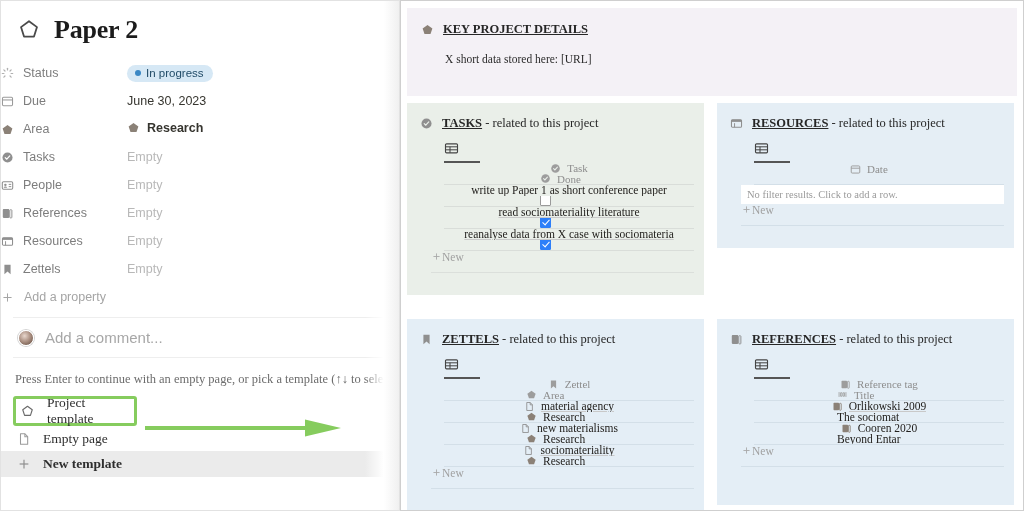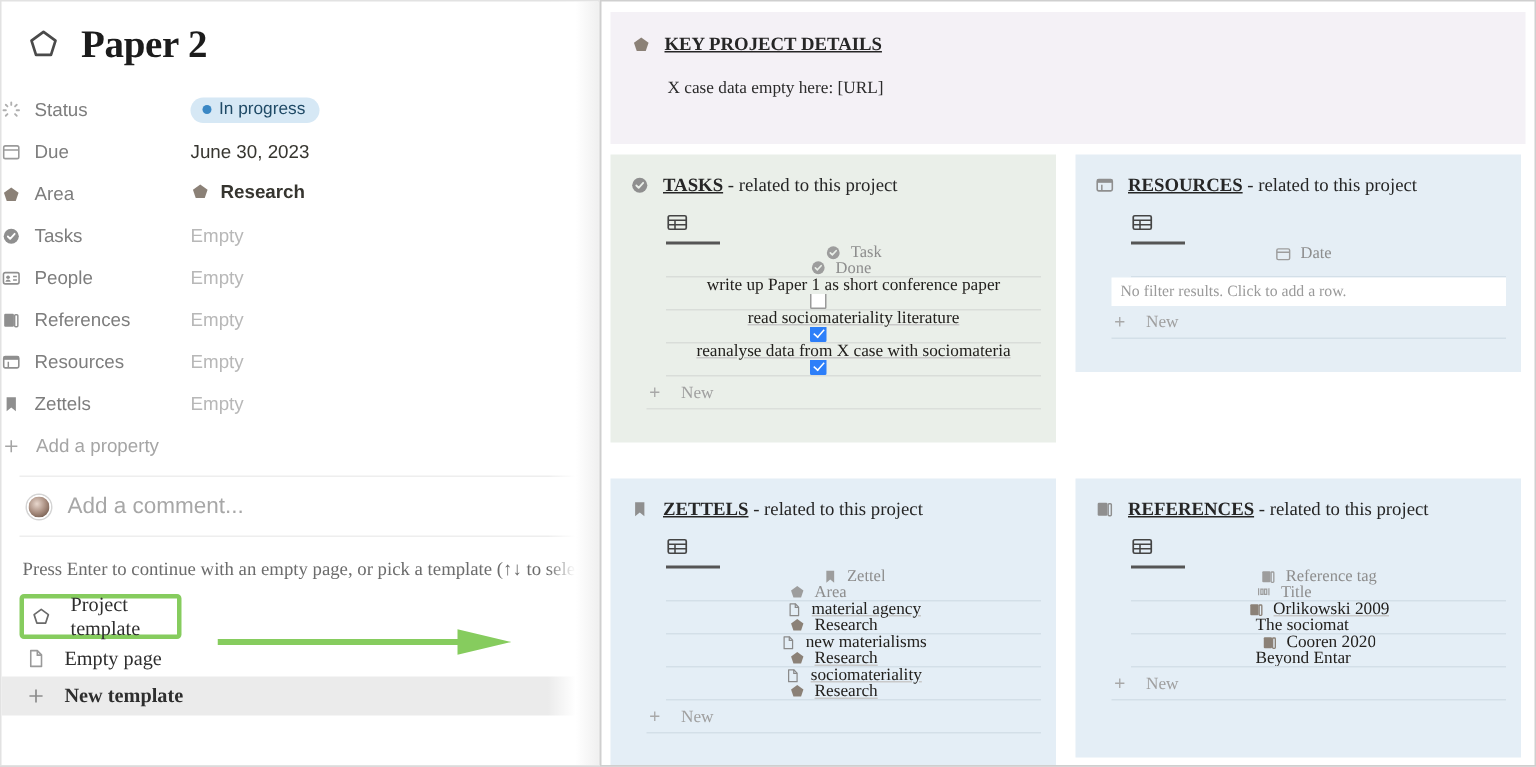--- a/index.html
+++ b/index.html
@@ -84,21 +84,21 @@
     display: flex; align-items: center; gap: 12px;
     height: 25px; padding-left: 16px;
     font-family: "Liberation Serif", serif;
     font-size: 13.5px; color: #2e2e2e;
   }
   .tpl-item.highlight {
     position: relative;
     border: 3px solid #86cc5e;
     border-radius: 3px;
     margin: 0 0 0 12px; padding-left: 4px;
-    width: 108px; height: 30px;
+    width: 124px; height: 30px;
   }
   .tpl-item.selected { background: #ebebeb; font-weight: bold; width: 390px; height: 26px;}
 
   
   .arrow { position: absolute; left: 145px; top: 419px; height: 18px; width: 200px; z-index: 6;}
 
   
   .right-panel {
     position: absolute; left: 400px; top: 0; width: 624px; height: 511px;
     background: #ffffff;
@@ -169,21 +169,21 @@
   .chk.on {
     background: #2d7ff9; border-color: #2d7ff9;
     position: relative;
   }
   .chk.on::after {
     content: ""; position: absolute; left: 3px; top: 0px;
     width: 3px; height: 6px; border: solid #fff;
     border-width: 0 1.6px 1.6px 0; transform: rotate(42deg);
   }
   .new-row {
-    display: flex; align-items: center; gap: 12px;
+    display: flex; align-items: flex-start; gap: 0;
     margin: 0 10px 0 11px; height: 22px;
     font-family: "Liberation Serif", serif;
     font-size: 11.5px; color: #a0a0a0;
     border-bottom: 1px solid #dbdfdb;
   }
   .tbl-card-blue + .new-row, .new-row.blue { border-bottom: 1px solid #d3dfe8; }
   .empty-strip {
     margin: 0 10px 0 11px; height: 19px; background: #ffffff;
     display: flex; align-items: center; padding-left: 6px;
     font-family: "Liberation Serif", serif;
@@ -398,21 +398,21 @@
 
     <div class="key-card">
       <div class="card-head">
         <span>
           <svg width="13" height="13" viewBox="0 0 16 16">
               <path d="M8 2.4 14 6.8 11.7 13.6H4.3L2 6.8Z" fill="#8b8177"></path>
             </svg>
         </span>
         <span class="card-head-text"><b>KEY PROJECT DETAILS</b></span>
       </div>
-      <div class="card-body-text">X case data empty here: [URL]</div>
+      <div class="card-body-text">X short data stored here: [URL]</div>
     </div>
 
     <div class="grid">
 
       <div class="db-card tasks">
         <div class="card-head">
           <span>
             <svg width="13" height="13" viewBox="0 0 16 16">
                 <circle cx="8" cy="8" r="6.2" fill="#8f8f8f"></circle>
                 <path d="M5.2 8.2 7.1 10.1 10.8 6" fill="none" stroke="#eaefe9" stroke-width="1.5" stroke-linecap="round" stroke-linejoin="round"></path>

